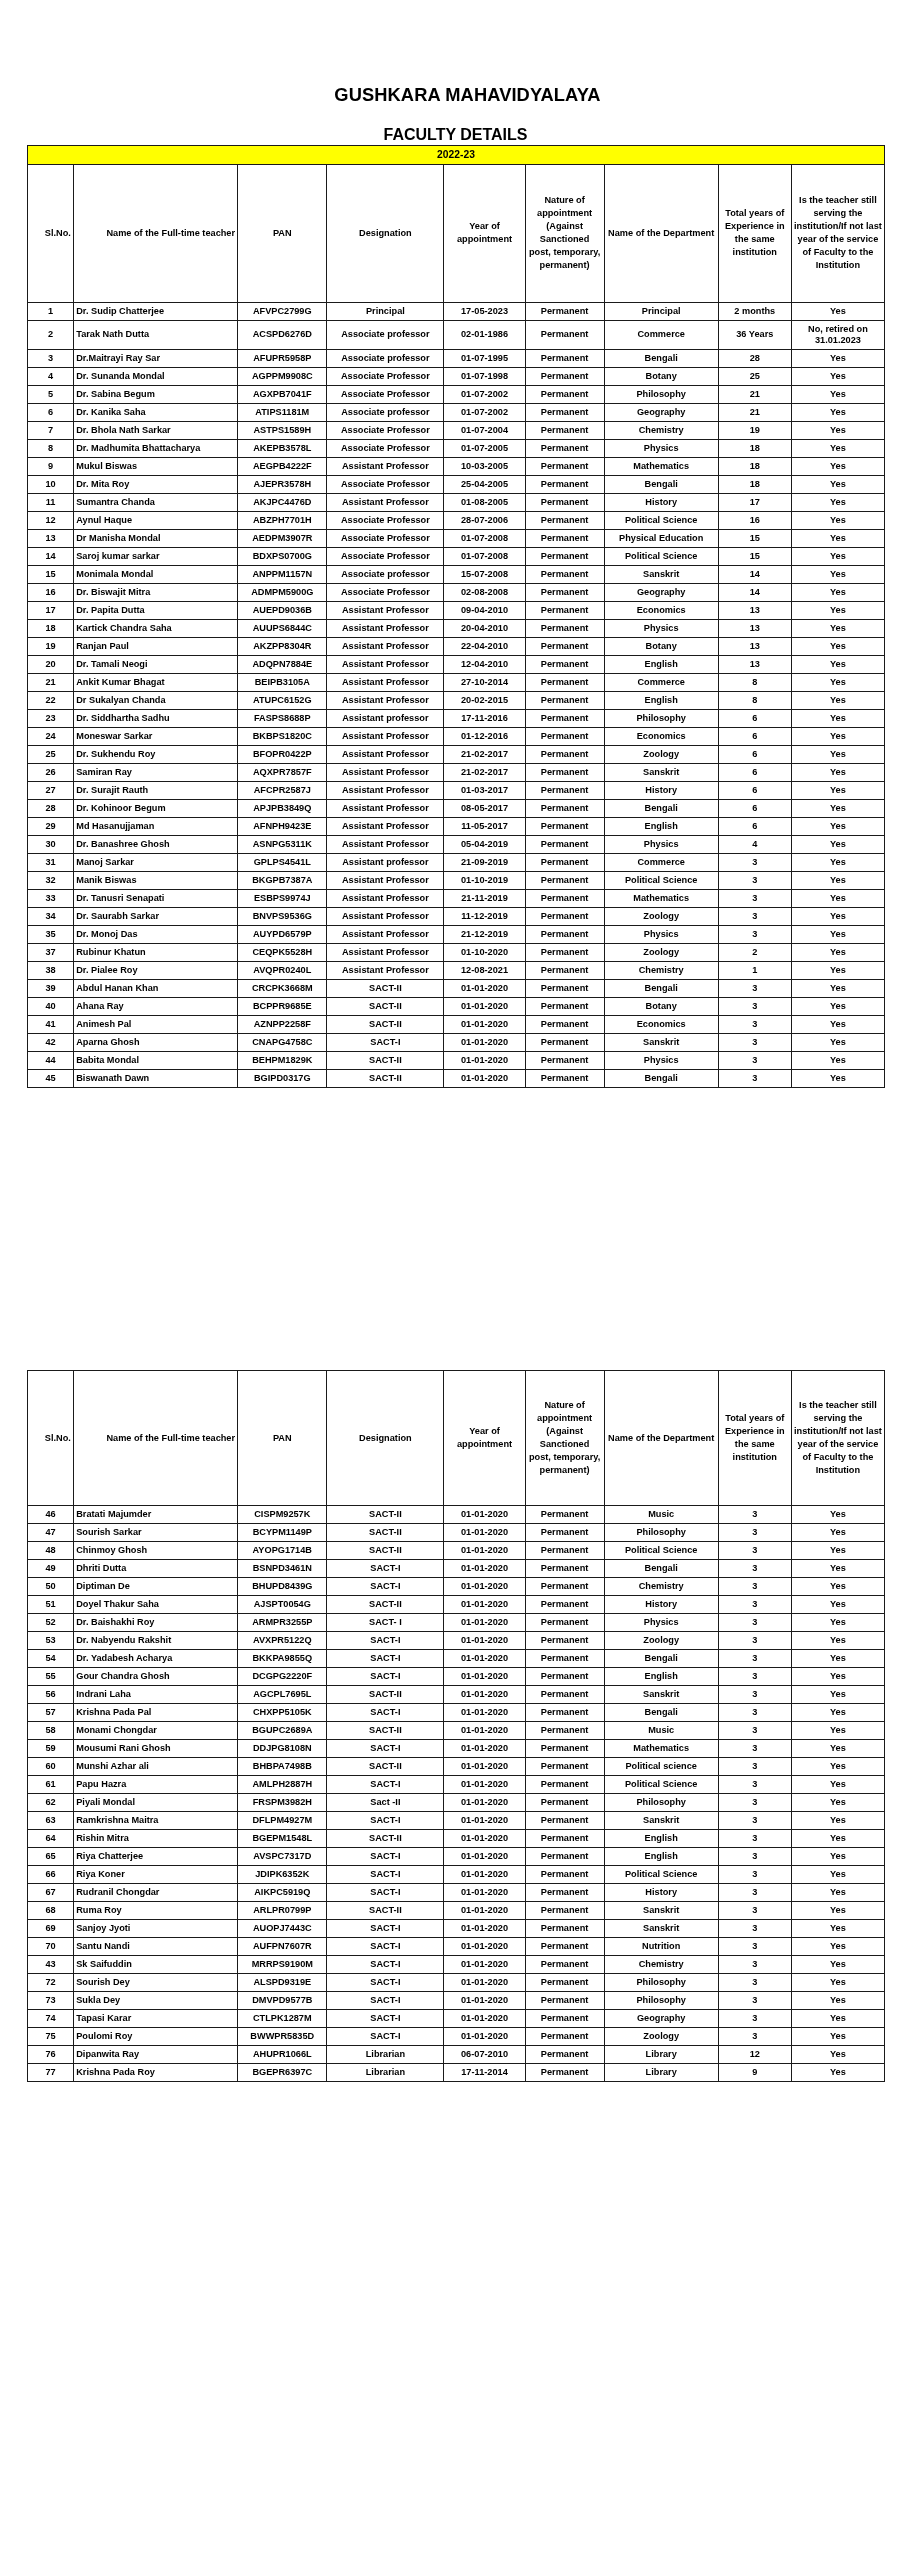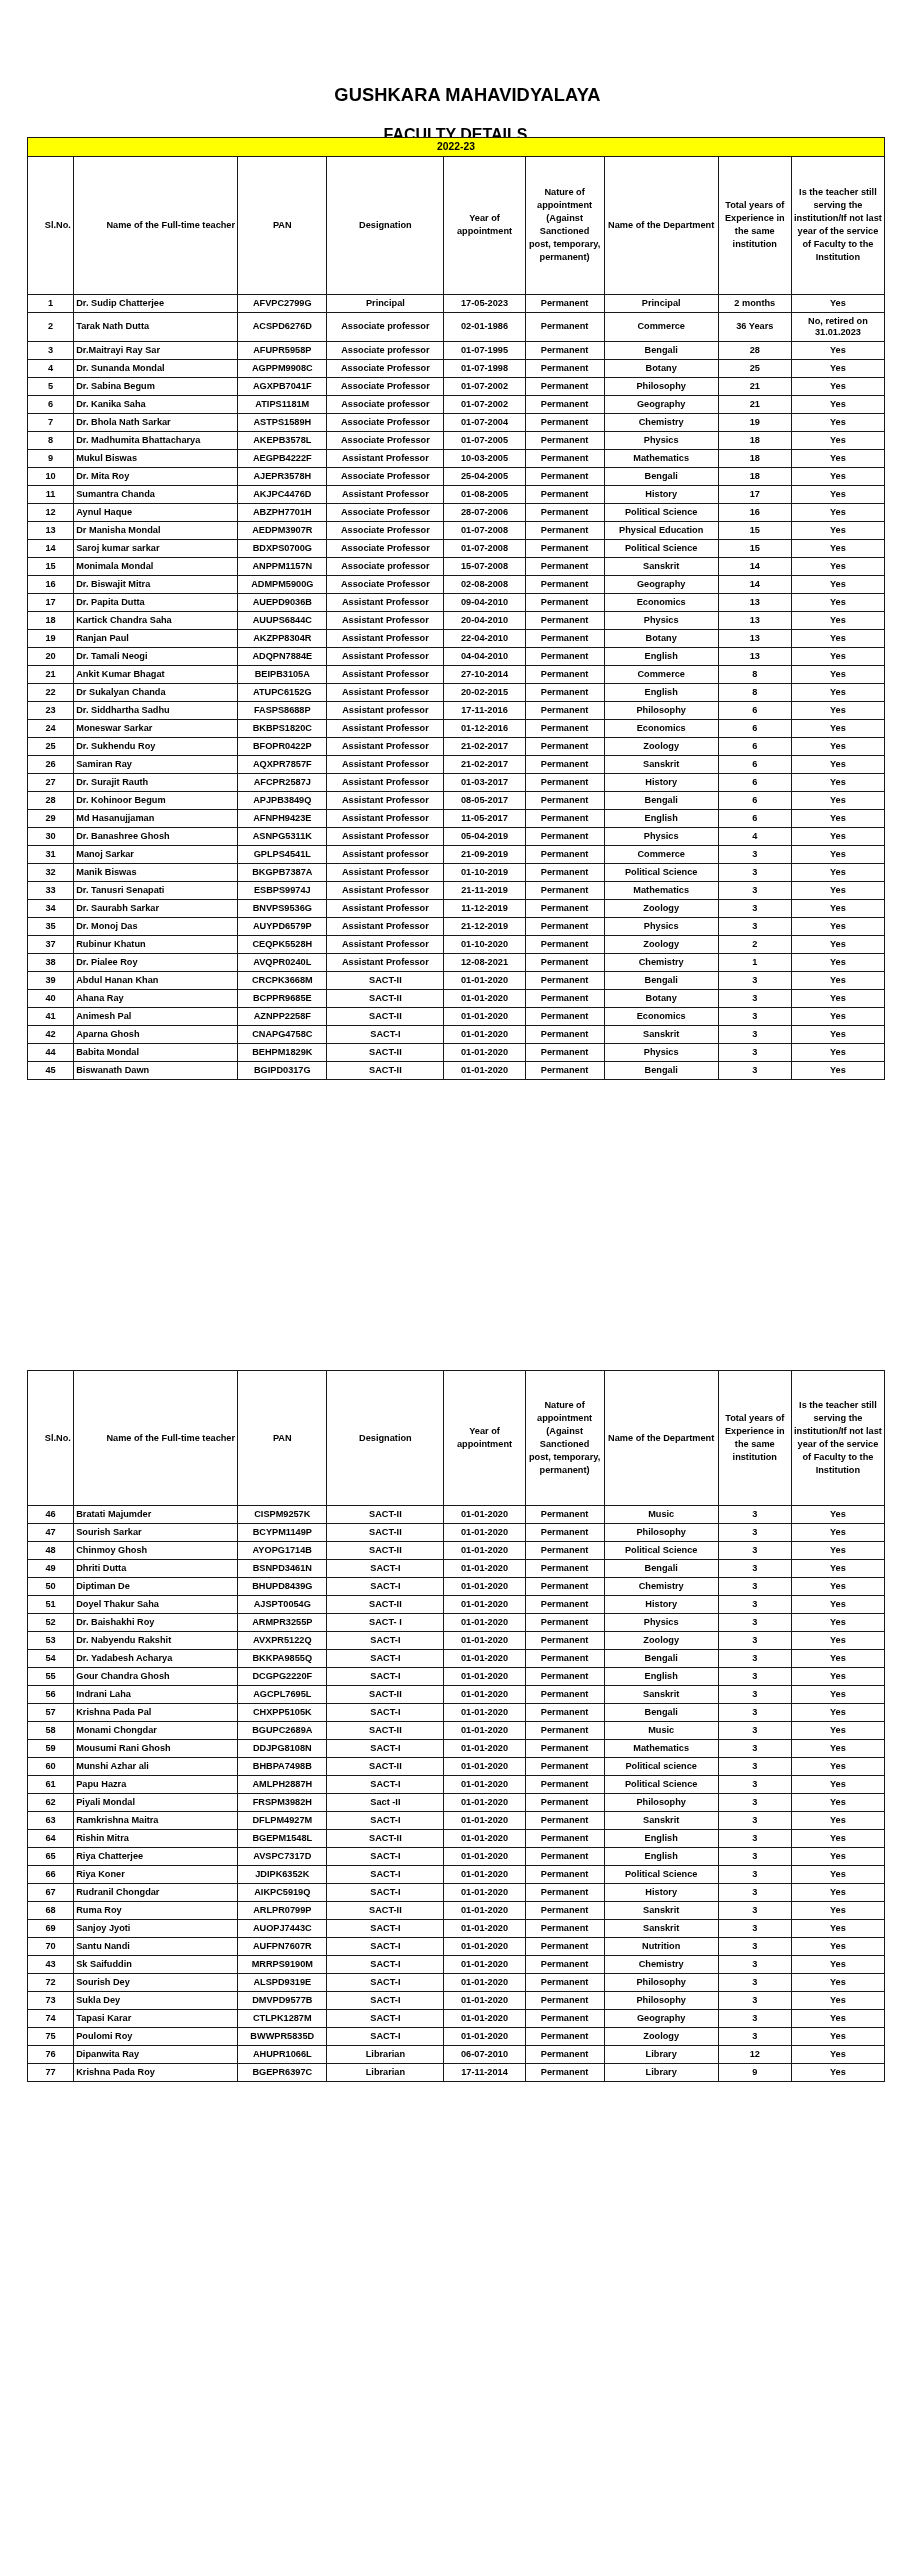--- a/index.html
+++ b/index.html
@@ -1,21 +1,21 @@
 <!DOCTYPE html>
 <html style="font-size:11.7px"><head>
 <meta charset="utf-8">
 <style>
   html, body { margin: 0; padding: 0; background: #ffffff; }
   body { width: 911px; height: 2576px; position: relative; font-family: "Liberation Sans", sans-serif; color: #000; }
   .title { position: absolute; left: 0; width: 911px; text-align: center; font-weight: bold; }
   #college { top: 84px; font-size: 18.3px; letter-spacing: 0.1px; padding-left: 12px; }
   #subtitle { top: 114px; font-size: 16px; margin-top: 12px; }
   table { position: absolute; left: 27px; width: 858px; border-collapse: collapse; table-layout: fixed; }
-  #t1 { top: 137px; }
+  #t1 { top: 145px; }
   #t2 { top: 1370px; }
   td, th { border: 1.5px solid #1a1a1a; font-size: 9.2px; font-weight: bold; padding: 0 2.2px; overflow: hidden; line-height: 11px; }
   th { text-align: center; font-weight: bold; }
   .yr th { background: #ffff00; height: 17.6px; font-size: 10.3px; }
   .hdr th { height: 137px; line-height: 13px; margin-left: 24px; }
   #t2 .hdr th { height: 134px; }
   td { height: 17px; text-align: center; white-space: nowrap; }
   td.name { text-align: left; }
   tr.tall td { height: 28px; white-space: normal; }
   .hdr th.lft { text-align: right; }
@@ -262,21 +262,21 @@
         <td>Permanent</td>
         <td>Botany</td>
         <td>13</td>
         <td>Yes</td>
       </tr>
       <tr>
         <td>20</td>
         <td class="name">Dr. Tamali Neogi</td>
         <td>ADQPN7884E</td>
         <td>Assistant Professor</td>
-        <td>04-04-2010</td>
+        <td>12-04-2010</td>
         <td>Permanent</td>
         <td>English</td>
         <td>13</td>
         <td>Yes</td>
       </tr>
       <tr>
         <td>21</td>
         <td class="name">Ankit Kumar Bhagat</td>
         <td>BEIPB3105A</td>
         <td>Assistant Professor</td>

